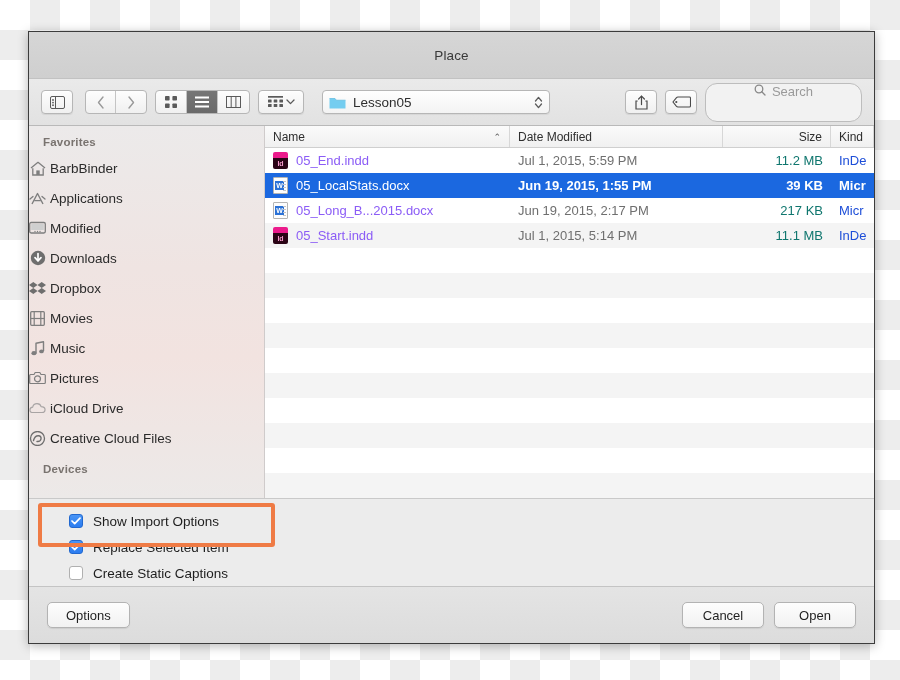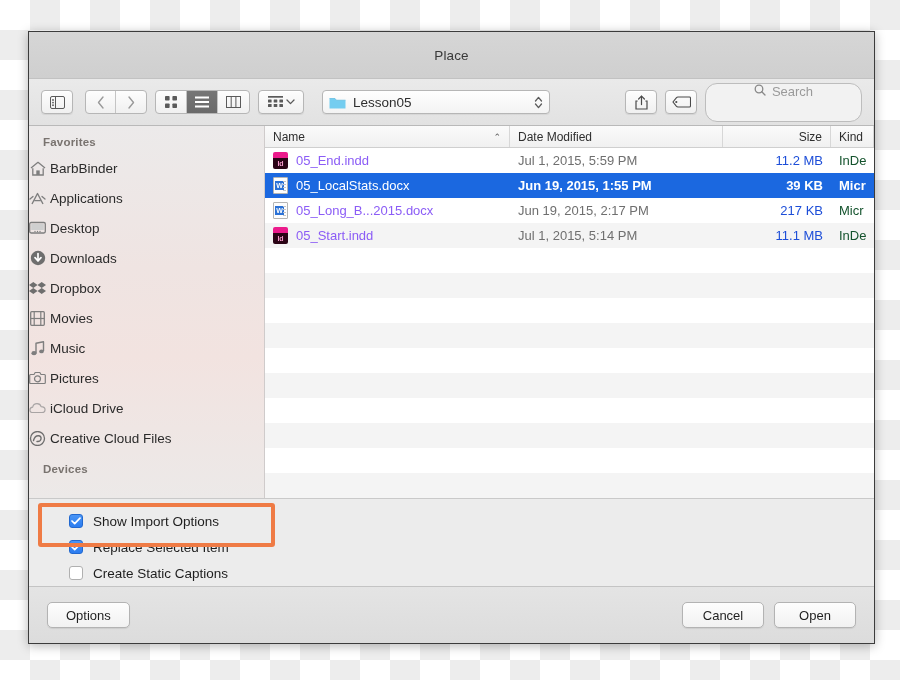--- a/index.html
+++ b/index.html
@@ -241,22 +241,22 @@
     height: 100%;
     display: flex;
     align-items: center;
     padding: 0 8px;
     box-sizing: border-box;
     white-space: nowrap;
     overflow: hidden;
   }
   .cell-name { flex: 0 0 245px; gap: 8px; color: #8b5cf6; padding-left: 26px; }
   .cell-date { flex: 0 0 213px; color: #6f6f6f; }
-  .cell-size { flex: 0 0 108px; color: #1d4ed8; justify-content: flex-end; }
-  .cell-kind { flex: 1; color: #14532d; }
+  .cell-size { flex: 0 0 108px; color: #0f766e; justify-content: flex-end; }
+  .cell-kind { flex: 1; color: #1d4ed8; }
   .row.selected .cell-name,
   .row.selected .cell-date,
   .row.selected .cell-size,
   .row.selected .cell-kind { color: #ffffff; font-weight: bold; }
   .row.selected .cell-name { font-weight: normal; }
 
   
   .ficon { width: 15px; height: 17px; flex: 0 0 15px; position: relative; }
   .ficon.indd {
     background: linear-gradient(to bottom, #ec1b8c 0%, #ec1b8c 38%, #2b0416 38%, #2b0416 100%);
@@ -549,21 +549,21 @@
       <div class="side-item">
         <span class="side-icon">
           <svg width="17" height="14" viewBox="0 0 17 14">
             <rect x="0.7" y="1.5" width="15.6" height="10.5" rx="1.4" fill="none" stroke="#7e7e7e" stroke-width="1.3"></rect>
             <rect x="2.2" y="3" width="12.6" height="6" fill="#cfcfcf"></rect>
             <circle cx="6" cy="10.4" r="0.7" fill="#7e7e7e"></circle>
             <circle cx="8.5" cy="10.4" r="0.7" fill="#7e7e7e"></circle>
             <circle cx="11" cy="10.4" r="0.7" fill="#7e7e7e"></circle>
           </svg>
         </span>
-        <span class="side-label">Desktop</span>
+        <span class="side-label">Modified</span>
       </div>
 
       <div class="side-item">
         <span class="side-icon">
           <svg width="16" height="16" viewBox="0 0 16 16">
             <circle cx="8" cy="8" r="7.2" fill="#6e6e6e"></circle>
             <line x1="8" y1="3.6" x2="8" y2="10.4" stroke="#fff" stroke-width="1.7" stroke-linecap="round"></line>
             <polyline points="5,7.6 8,10.8 11,7.6" fill="none" stroke="#fff" stroke-width="1.7" stroke-linecap="round" stroke-linejoin="round"></polyline>
           </svg>
         </span>

